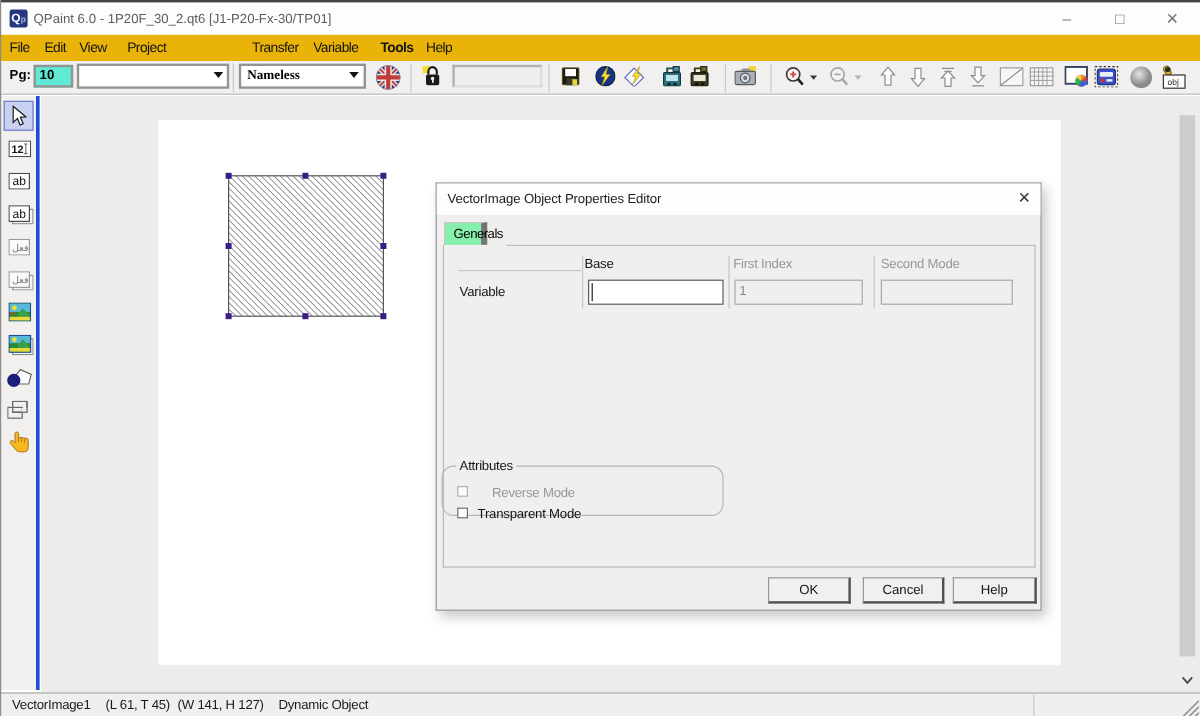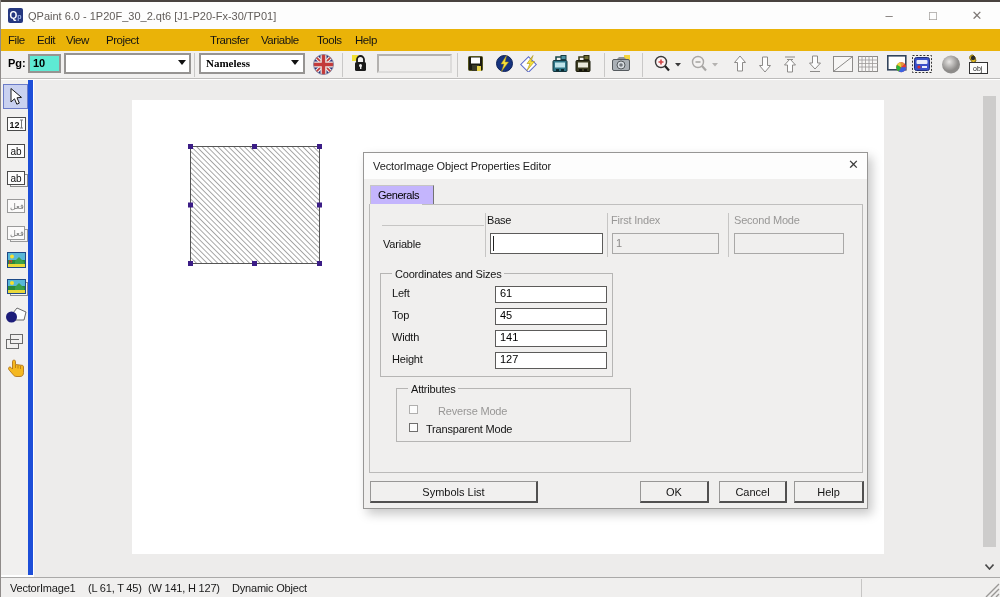--- a/index.html
+++ b/index.html
@@ -16,21 +16,21 @@
 
 
 #menubar { left:0; top:29px; width:1000px; height:22px; background:#eab308; }
 .mi { position:absolute; top:5px; font-size:11.5px; letter-spacing:-0.45px; color:#141414; }
 
 
 #toolbar { left:0; top:51px; width:1000px; height:28px; background:#f1f0ef; border-bottom:1px solid #bdbcbb; }
 .tsep { position:absolute; top:2px; height:24px; width:1px; background:#c9c8c7; }
 
 
-#lefttb { left:0; top:80px; width:33px; height:495px; background:#f1f0ef; border-right:5px solid #1d4ed8; }
+#lefttb { left:0; top:80px; width:33px; height:495px; background:#f1f0ef; border-right:3px solid #1d4ed8; }
 
 
 #canvas { left:34px; top:80px; width:966px; height:497px; background:#edeceb; }
 #page { left:98px; top:20px; width:752px; height:454px; background:#ffffff; }
 #vthumb { left:949px; top:16px; width:13px; height:451px; background:#cdcccb; }
 
 
 #dialog { left:363px; top:152px; width:505px; height:357px; background:#f0efee; border:1px solid #979695; box-shadow:4px 5px 10px rgba(0,0,0,0.22); }
 #dlgtitle { left:0; top:0; width:503px; height:26px; background:#fdfdfd; }
 #dlgtext { left:9px; top:7px; font-size:11px; letter-spacing:-0.1px; color:#1c1c1c; }
@@ -61,21 +61,21 @@
 </div>
 
 <div class="abs" id="menubar">
   <span class="mi" style="left:8px;">File</span>
   <span class="mi" style="left:37px;">Edit</span>
   <span class="mi" style="left:66px;">View</span>
   <span class="mi" style="left:106px;">Project</span>
   <span class="mi" style="left:163px;margin-top:24px;">Page</span>
   <span class="mi" style="left:210px;">Transfer</span>
   <span class="mi" style="left:261px;">Variable</span>
-  <span class="mi" style="left:317px;">Tools</span>
+  <span class="mi" style="left:317px;font-weight:bold;">Tools</span>
   <span class="mi" style="left:355px;">Help</span>
 </div>
 
 <div class="abs" id="toolbar">
   <span class="abs" style="left:8px; top:6px; font-size:11px; font-weight:bold;">Pg:</span>
   <span class="abs" style="left:28px; top:3px; width:33px; height:19px; background:#5eead4; border:2px solid #969492; font-size:11px; font-weight:bold; padding:1px 0 0 3px;">10</span>
   <span class="abs" style="left:64px; top:2px; width:127px; height:21px; background:#fff; border:2px solid #969492;"></span>
   <span class="abs" style="left:178px; top:9px; width:0; height:0; border-left:4px solid transparent; border-right:4px solid transparent; border-top:5px solid #111;"></span>
   <span class="tsep" style="left:194px;"></span>
   <span class="abs" style="left:199px; top:2px; width:106px; height:21px; background:#fff; border:2px solid #969492; font-size:11px; font-weight:bold; padding:2px 0 0 5px;font-family:Liberation Serif, serif;">Nameless</span>
@@ -325,59 +325,47 @@
       <rect x="132" y="120" width="5" height="5"></rect>
   </g>
 </svg>
 
 <div class="abs" id="dialog">
   <div class="abs" id="dlgtitle">
     <div class="abs" id="dlgtext">VectorImage Object Properties Editor</div>
     <div class="abs" id="dlgx">✕</div>
   </div>
 
-  <div class="abs" style="left:6px; top:32px; width:64px; height:19px; background:#c4b5fd; border:1px solid #c6c5c4; border-right:1px solid #737373; border-bottom:none; font-size:11px; letter-spacing:-0.45px; padding:3px 0 0 7px;">Generals</div>
+  <div class="abs" style="left:6px; top:32px; width:36px; height:19px; background:#86efac; border:1px solid #c6c5c4; border-right:5px solid #737373; border-bottom:none; font-size:11px; letter-spacing:-0.45px; padding:3px 0 0 7px;">Generals</div>
 
   <div class="abs" style="left:5px; top:51px; width:494px; height:269px; border:1px solid #bbbab9; border-top:none;"></div>
   <div class="abs" style="left:58px; top:51px; width:441px; height:1px; background:#c0bfbe;"></div>
 
   <div class="lbl" style="left:123px; top:61px;">Base</div>
   <div class="glbl" style="left:247px; top:61px;">First Index</div>
   <div class="glbl" style="left:370px; top:61px;">Second Mode</div>
   <div class="abs" style="left:120.5px; top:60px; width:1px; height:44px; background:#c6c5c4;"></div>
   <div class="abs" style="left:243px; top:60px; width:1px; height:44px; background:#c6c5c4;"></div>
   <div class="abs" style="left:364px; top:60px; width:1px; height:44px; background:#c6c5c4;"></div>
   <div class="abs" style="left:18px; top:72px; width:102px; height:1px; background:#c6c5c4;"></div>
   <div class="lbl" style="left:19px; top:85px;">Variable</div>
   <div class="fld" style="left:126px; top:80px; width:113px; height:21px;"></div>
   <div class="abs" style="left:129px; top:83px; width:1px; height:15px; background:#222;"></div>
   <div class="fldg" style="left:248px; top:80px; width:107px; height:21px; padding-top:3px;">1</div>
   <div class="fldg" style="left:370px; top:80px; width:110px; height:21px;"></div>
 
-  <div class="grp" style="left:16px; top:120px; width:233px; height:104px;">
-    <span class="grplbl">Coordinates and Sizes</span>
-    <span class="lbl" style="left:11px; top:13px;">Left</span>
-    <span class="lbl" style="left:11px; top:35px;">Top</span>
-    <span class="lbl" style="left:11px; top:57px;">Width</span>
-    <span class="lbl" style="left:11px; top:79px;">Height</span>
-    <span class="fld" style="left:114px; top:12px; width:112px; height:17px; font-size:11px; padding-left:4px;">61</span>
-    <span class="fld" style="left:114px; top:34px; width:112px; height:17px; font-size:11px; padding-left:4px;">45</span>
-    <span class="fld" style="left:114px; top:56px; width:112px; height:17px; font-size:11px; padding-left:4px;">141</span>
-    <span class="fld" style="left:114px; top:78px; width:112px; height:17px; font-size:11px; padding-left:4px;">127</span>
-  </div>
-
-  <div class="grp" style="left:32px; top:235px; width:235px; height:54px;">
+
+  <div class="grp" style="left:4px; top:235px; width:235px; height:42px;border-radius:10px;">
     <span class="grplbl">Attributes</span>
     <span class="cb" style="left:12px; top:16px; border:1px solid #b0afae;"></span>
     <span class="glbl" style="left:29px; top:16px;margin-left:12px;">Reverse Mode</span>
     <span class="cb" style="left:12px; top:34px; border:1px solid #6f6e6d;"></span>
     <span class="lbl" style="left:29px; top:34px;">Transparent Mode</span>
   </div>
 
-  <div class="btn" style="left:6px; top:328px; width:168px; height:22px; line-height:20px;">Symbols List</div>
   <div class="btn" style="left:276px; top:328px; width:69px; height:22px; line-height:20px;">OK</div>
   <div class="btn" style="left:355px; top:328px; width:68px; height:22px; line-height:20px;">Cancel</div>
   <div class="btn" style="left:430px; top:328px; width:70px; height:22px; line-height:20px;">Help</div>
 </div>
 
 <div class="abs" id="statusbar">
   <span class="st" style="left:10px;">VectorImage1</span>
   <span class="st" style="left:88px;">(L 61, T 45)</span>
   <span class="st" style="left:148px;">(W 141, H 127)</span>
   <span class="st" style="left:232px;">Dynamic Object</span>

